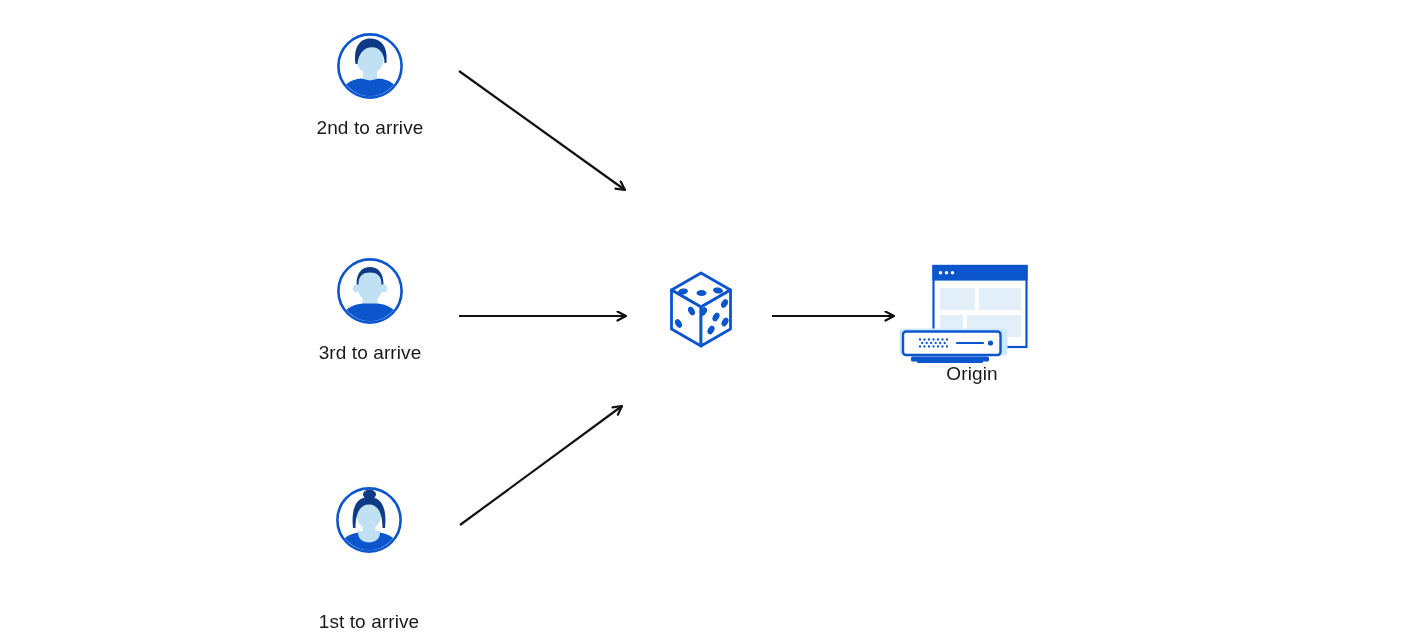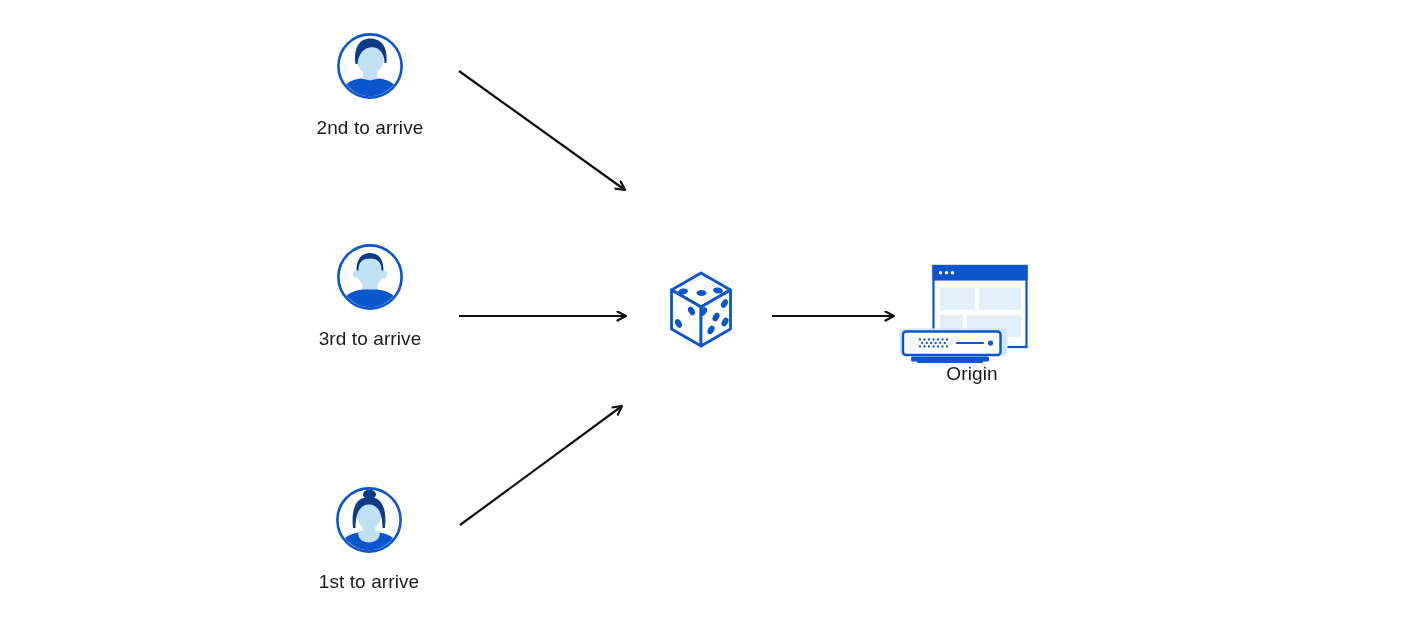--- a/index.html
+++ b/index.html
@@ -34,22 +34,22 @@
     color: #1a1a1a;
     letter-spacing: 0.1px;
     white-space: nowrap;
     text-align: center;
   }
 
   .client-node { width: 160px; }
   .client-node .label { margin-top: 19px; }
 
   .client-2nd { left: 290px; top: 33px; }
-  .client-3rd { left: 290px; top: 244px; }
-  .client-1st { left: 289px; top: 487px; }
+  .client-3rd { left: 290px; top: 258px; }
+  .client-1st { left: 289px; top: 487px; gap: 40px; }
 
   .dice-node { left: 668px; top: 270px; width: 66px; }
 
   .origin-node { left: 898px; top: 264px; width: 132px; }
   .origin-node .label { transform: translateX(8px); }
 
   svg { display: block; }
 </style>
 </head>
 <body>

